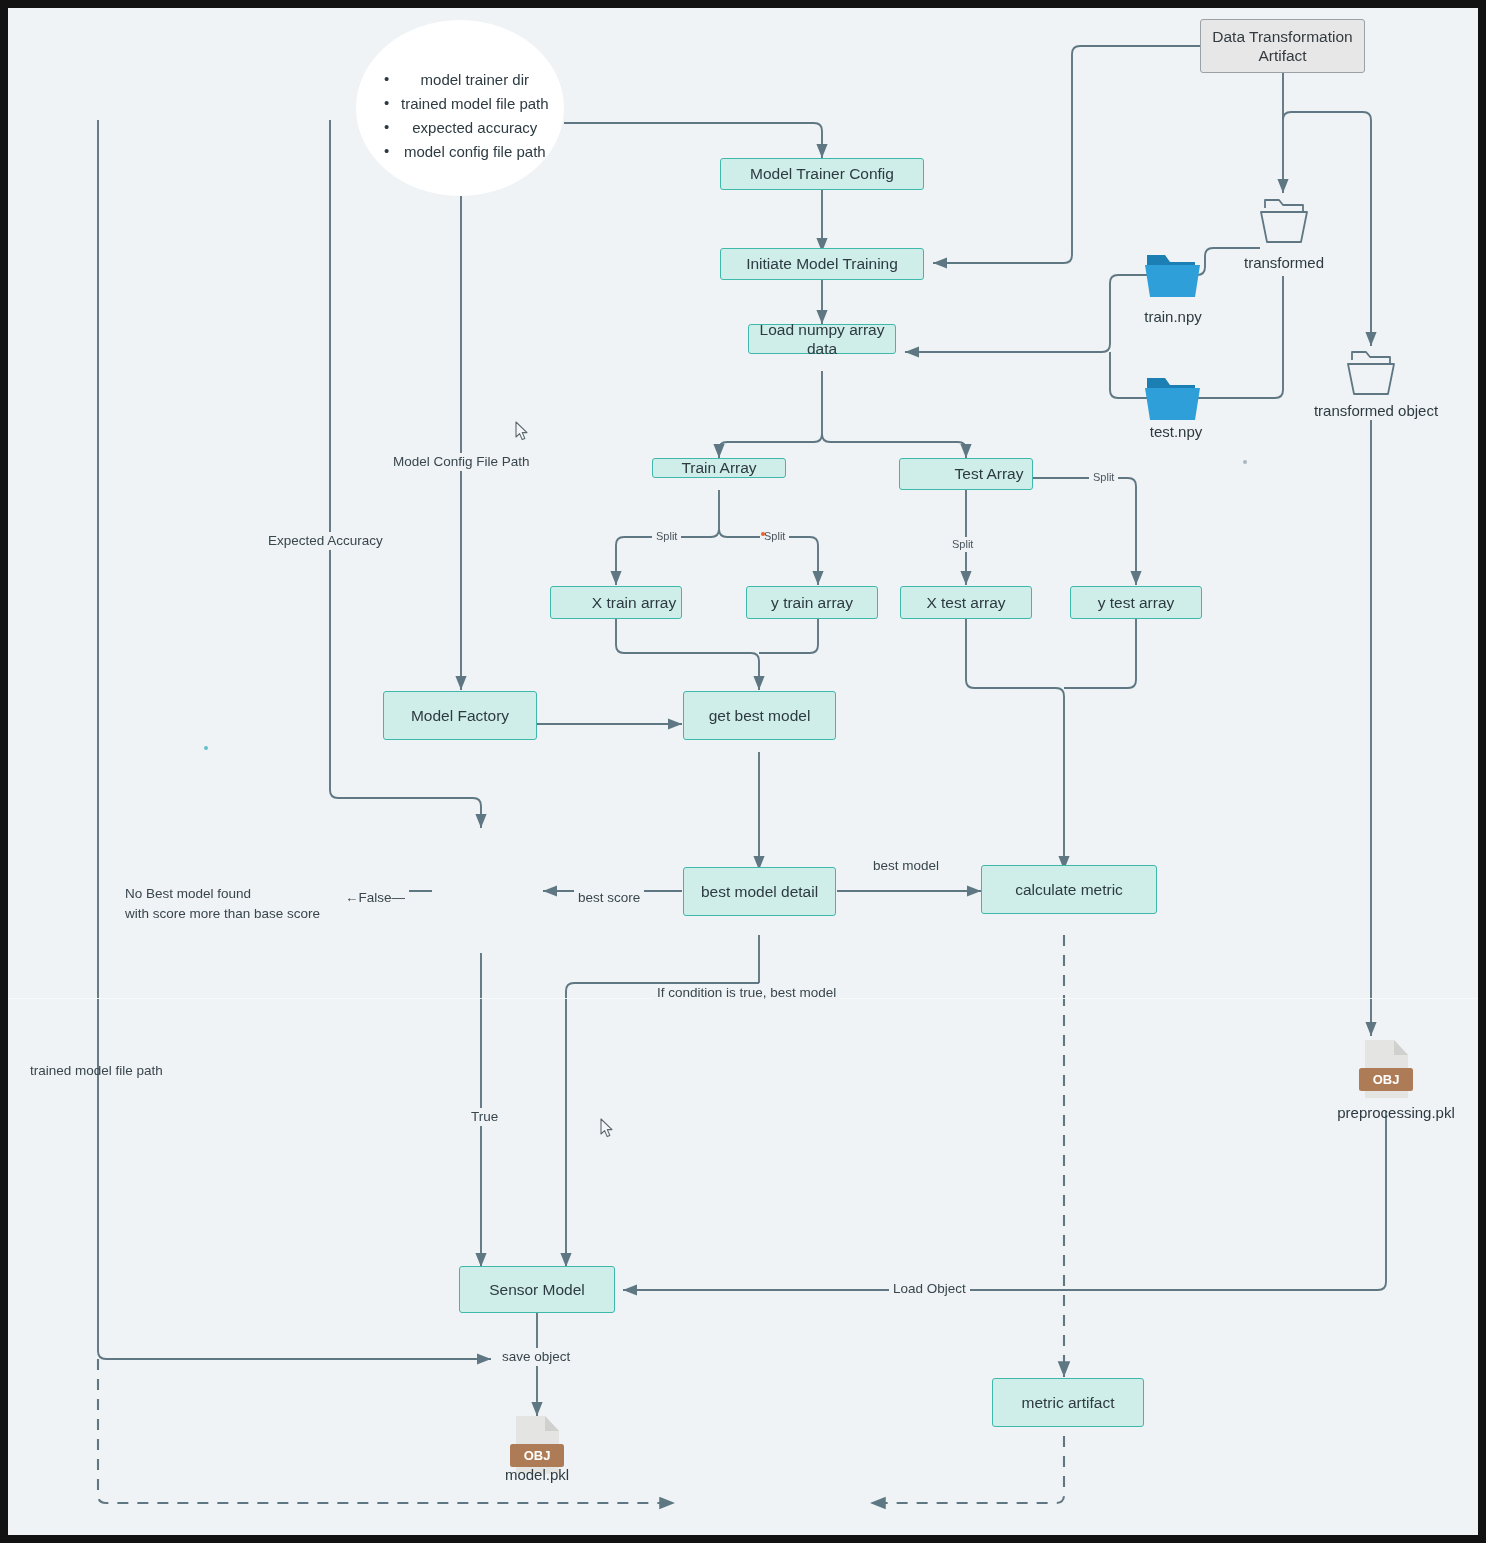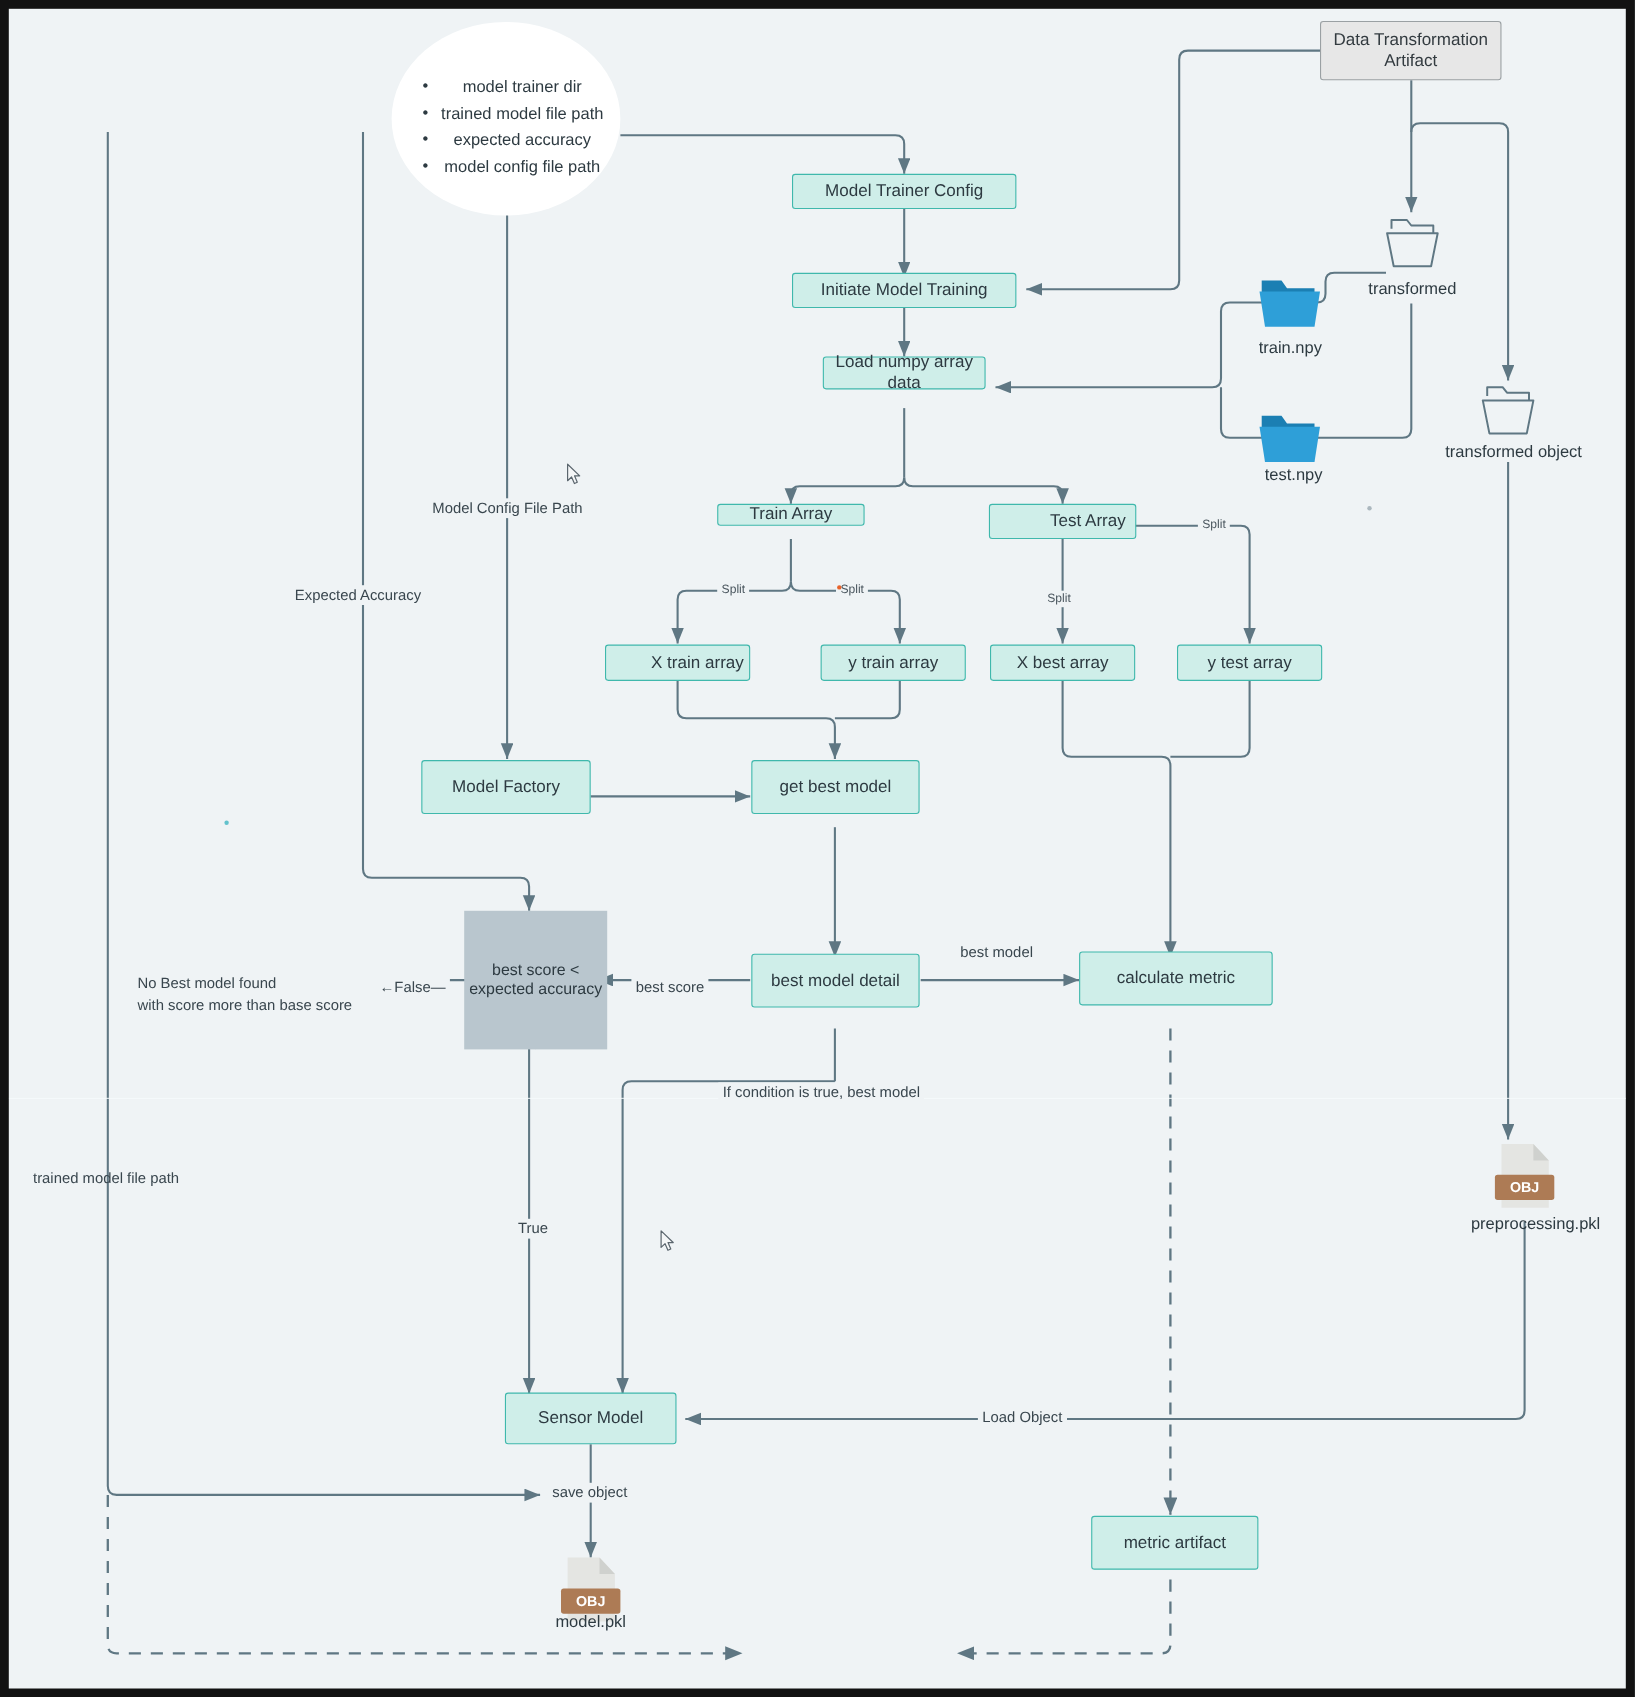--- a/index.html
+++ b/index.html
@@ -174,38 +174,32 @@
     <div class="node proc" style="left:740px;top:316px;width:148px;height:30px;padding:0 8px;">Load numpy array data</div>
 
     <div class="node proc" style="left:644px;top:450px;width:134px;height:20px;">Train Array</div>
 
     <div class="node proc" style="left:891px;top:450px;width:134px;height:32px;padding-left:46px;">Test Array</div>
 
     <div class="node proc" style="left:542px;top:578px;width:132px;height:33px;padding-left:36px;">X train array</div>
 
     <div class="node proc" style="left:738px;top:578px;width:132px;height:33px;">y train array</div>
 
-    <div class="node proc" style="left:892px;top:578px;width:132px;height:33px;">X best array</div>
+    <div class="node proc" style="left:892px;top:578px;width:132px;height:33px;">X test array</div>
 
     <div class="node proc" style="left:1062px;top:578px;width:132px;height:33px;">y test array</div>
 
     <div class="node proc" style="left:375px;top:683px;width:154px;height:49px;">Model Factory</div>
 
     <div class="node proc" style="left:675px;top:683px;width:153px;height:49px;">get best model</div>
 
     <div class="node proc" style="left:675px;top:859px;width:153px;height:49px;">best model detail</div>
 
     <div class="node proc" style="left:973px;top:857px;width:176px;height:49px;">calculate metric</div>
 
-    <div style="position:absolute;left:424px;top:820px;width:110px;height:126px;">
-      <svg viewBox="0 0 110 126" style="position:absolute;left:0;top:0;width:110px;height:126px;">
-        <polygon points="55,0 110,63 55,126 0,63" fill="#b9c6ce"></polygon>
-      </svg>
-      <div class="node diamond" style="left:-10px;top:0;width:130px;height:126px;">best score &lt; expected accuracy</div>
-    </div>
 
     <div class="node proc" style="left:451px;top:1258px;width:156px;height:47px;">Sensor Model</div>
 
     <div class="node proc" style="left:984px;top:1370px;width:152px;height:49px;">metric artifact</div>
 
 
     <div style="position:absolute;left:1245px;top:190px;width:62px;height:50px;">
       <svg viewBox="0 0 62 50" style="width:62px;height:50px;">
         <path d="M12,10 L12,2 L26,2 L30,7 L50,7 L50,14" fill="none" stroke="#5f7783" stroke-width="1.8" stroke-linejoin="round"></path>
         <path d="M8,14 L54,14 L48,44 L14,44 Z" fill="none" stroke="#5f7783" stroke-width="1.8" stroke-linejoin="round"></path>

